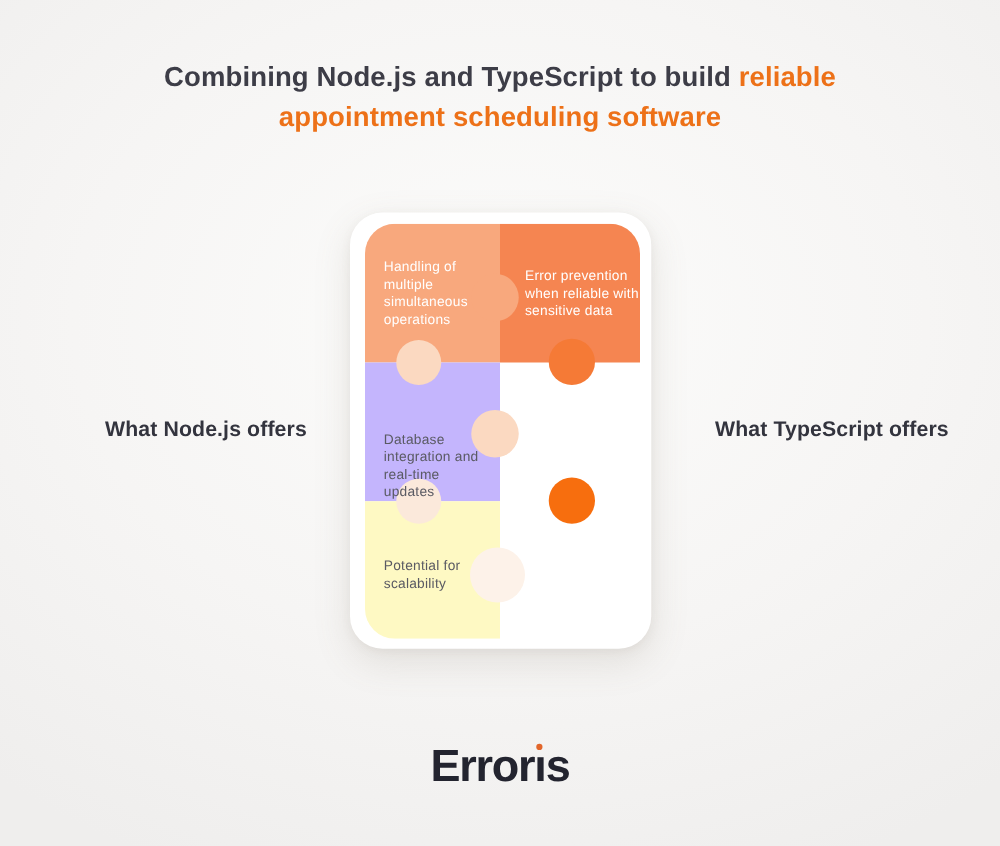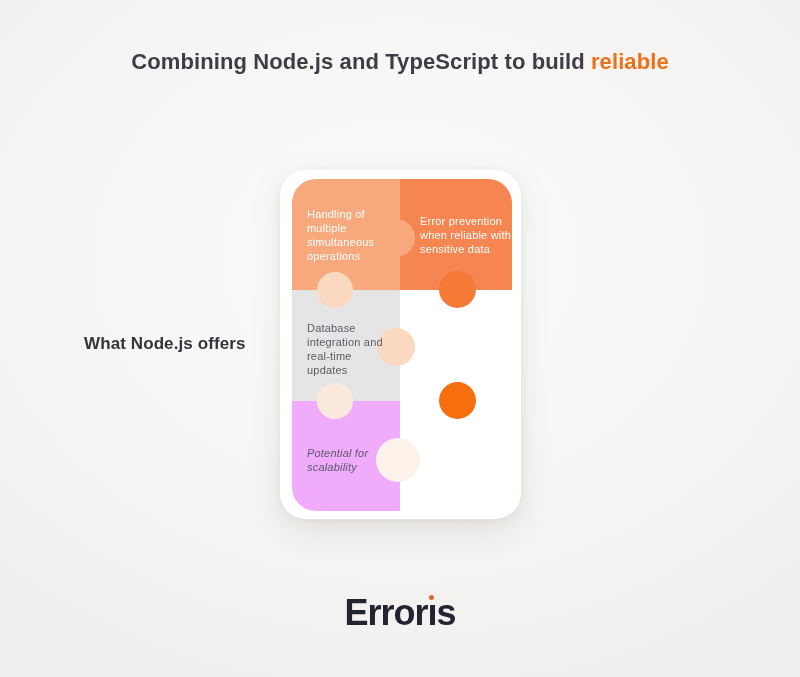--- a/index.html
+++ b/index.html
@@ -63,42 +63,44 @@
     position:absolute;top:3px;left:2px;width:5px;height:5px;border-radius:50%;
   }
 </style>
 </head>
 <body>
 
 <div class="stage">
 
   <div class="title">
     <span style="color: rgb(61, 61, 71);">Combining Node.js and TypeScript to build </span><span style="color: rgb(237, 113, 24);">reliable</span><br>
+    <span style="color: rgb(237, 113, 24);">appointment scheduling software</span>
   </div>
 
   <div class="side-label left" style="color: rgb(51, 52, 62);">What Node.js offers</div>
 
+  <div class="side-label right" style="color: rgb(51, 52, 62);">What TypeScript offers</div>
 
   <div class="card" style="background: rgb(255, 255, 255);">
     <div class="puzzle">
 
       <div class="cell c-p1" style="background: rgb(248, 168, 125);">
         <div class="cell-text" style="color: rgb(255, 255, 255);">Handling of multiple simultaneous operations</div>
       </div>
 
       <div class="cell c-p2" style="background: rgb(245, 133, 81);">
         <div class="cell-text" style="color: rgb(255, 255, 255);">Error prevention when reliable with sensitive data</div>
       </div>
 
-      <div class="cell c-p3" style="background: #e5e5e5;">
+      <div class="cell c-p3" style="background: #c4b5fd; align-items: flex-end;">
         <div class="cell-text" style="color: rgb(90, 90, 99);">Database integration and real-time updates</div>
       </div>
 
 
-      <div class="cell c-p5" style="background: #f0abfc; font-style: italic;">
+      <div class="cell c-p5" style="background: #fef9c3;">
         <div class="cell-text" style="color: rgb(90, 90, 99);">Potential for scalability</div>
       </div>
 
 
       <div class="knob k1" style="background: rgb(248, 168, 125);"></div>
       <div class="knob k2" style="background: rgb(251, 217, 193);"></div>
       <div class="knob k3" style="background: rgb(253, 242, 233);"></div>
       <div class="knob k4" style="background: rgb(251, 217, 193);"></div>
       <div class="knob k5" style="background: rgb(251, 233, 219);"></div>
       <div class="knob k6" style="background: rgb(245, 122, 54);"></div>

